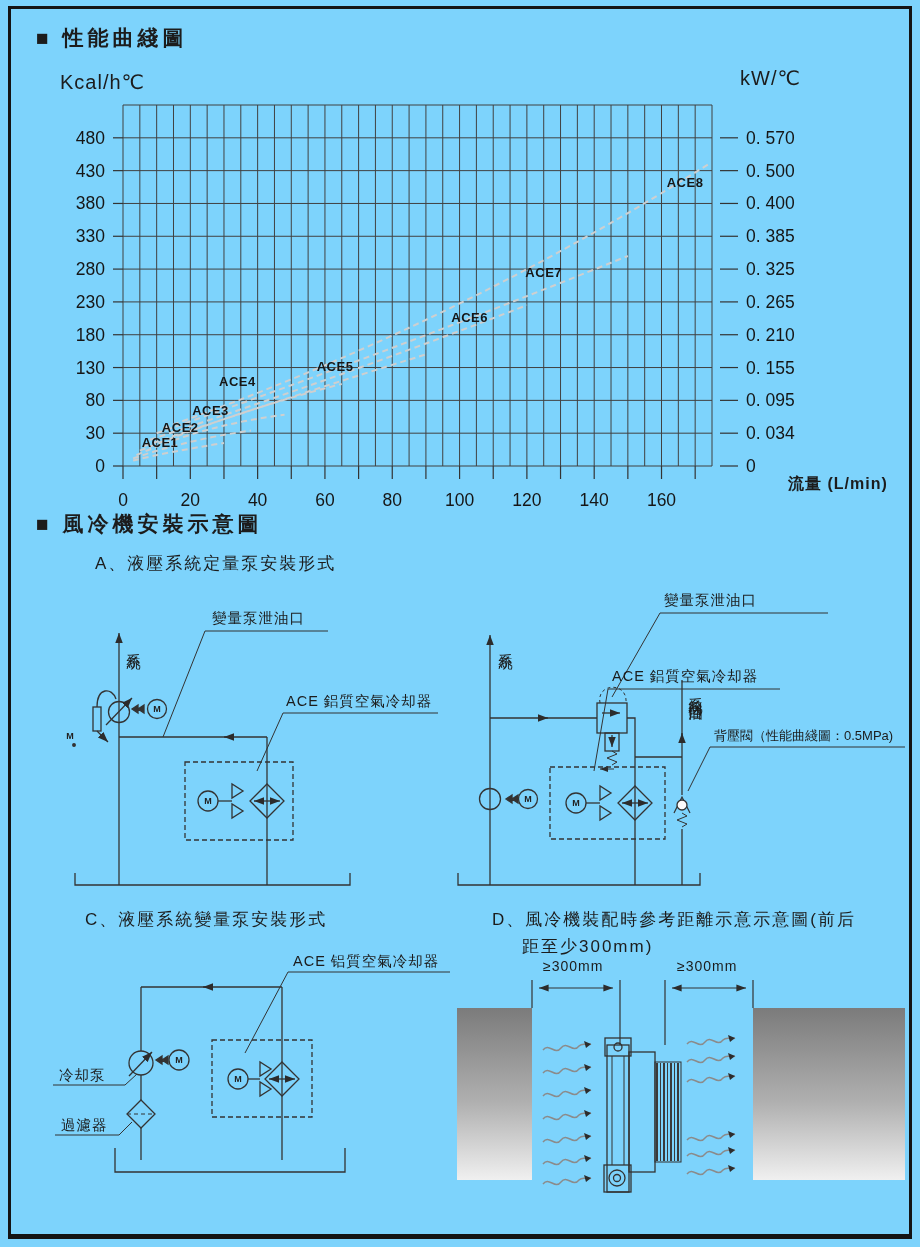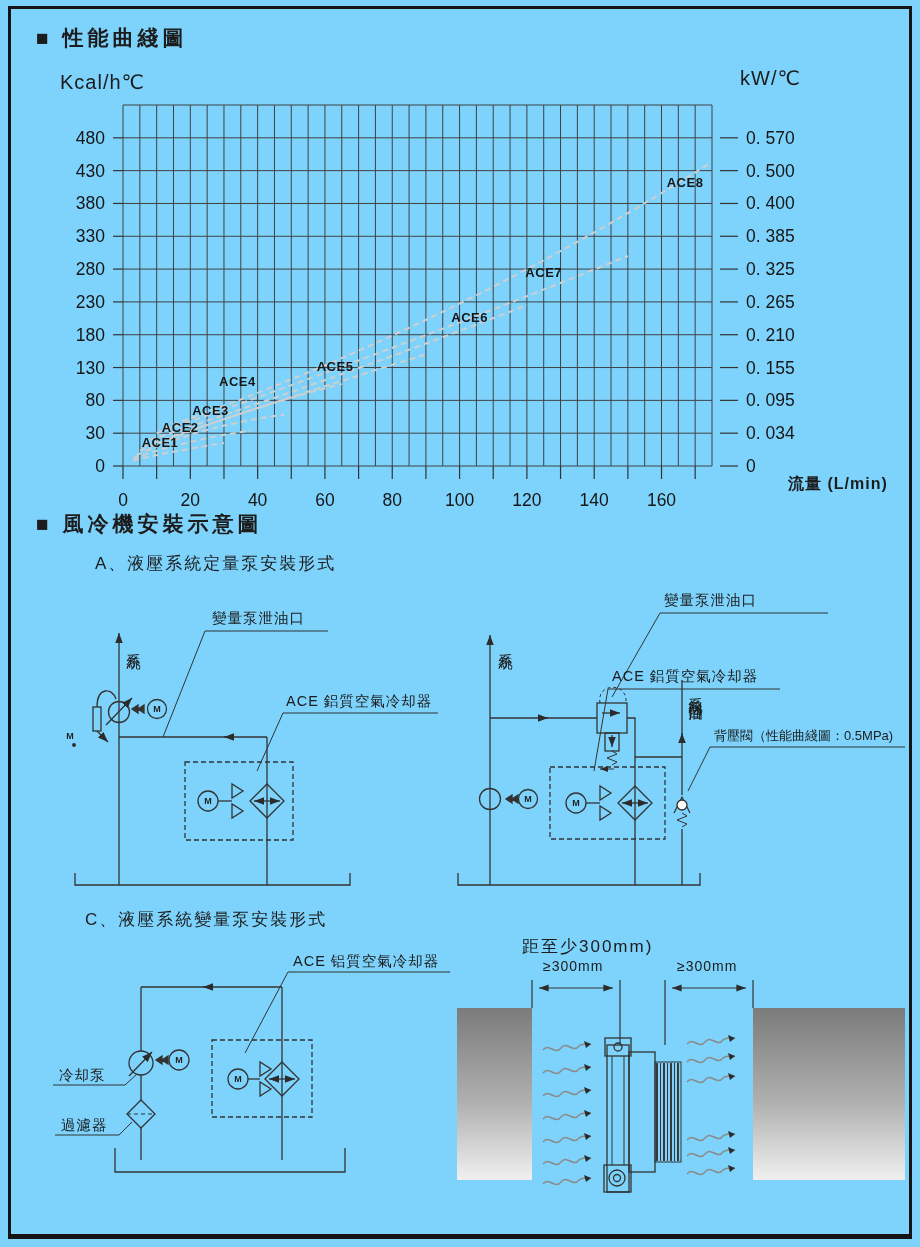--- a/index.html
+++ b/index.html
@@ -181,21 +181,21 @@
         <text x="543.7142857142858" y="276.96727272727276" text-anchor="middle" font-size="13" font-weight="700" fill="#161616" letter-spacing="0.5" font-family="&quot;Liberation Sans&quot;,sans-serif">ACE7</text>
         <text x="685.0742857142857" y="187.0454545454545" text-anchor="middle" font-size="13" font-weight="700" fill="#161616" letter-spacing="0.5" font-family="&quot;Liberation Sans&quot;,sans-serif">ACE8</text>
       </g>
     </svg>
 
   <div class="abs sec-title" style="left:36px;top:510px;text-align:right;">■ 風冷機安裝示意圖</div>
 
   <div class="abs sub-title" style="left:95px;top:552px;">A、液壓系統定量泵安裝形式</div>
   <div class="abs sub-title" style="left:85px;top:908px;">C、液壓系統變量泵安裝形式</div>
   <div class="abs sub-title" style="left:492px;top:906px;width:410px;line-height:1.6;">
-    <br>
+    <span>D、風冷機裝配時參考距離示意示意圖(前后</span><br>
     <span style="padding-left:30px;margin-top:40px;">距至少300mm)</span>
   </div>
 
   <div class="diagram" style="left:60px;top:595px;width:390px;height:300px;">
     <svg width="390" height="300" viewBox="0 0 390 300">
       <defs>
         <marker id="mA" markerWidth="9" markerHeight="7" refX="8" refY="3" orient="auto">
           <path d="M0,0 L8,3 L0,6 Z" fill="#2c2c2c"></path>
         </marker>
       </defs>

